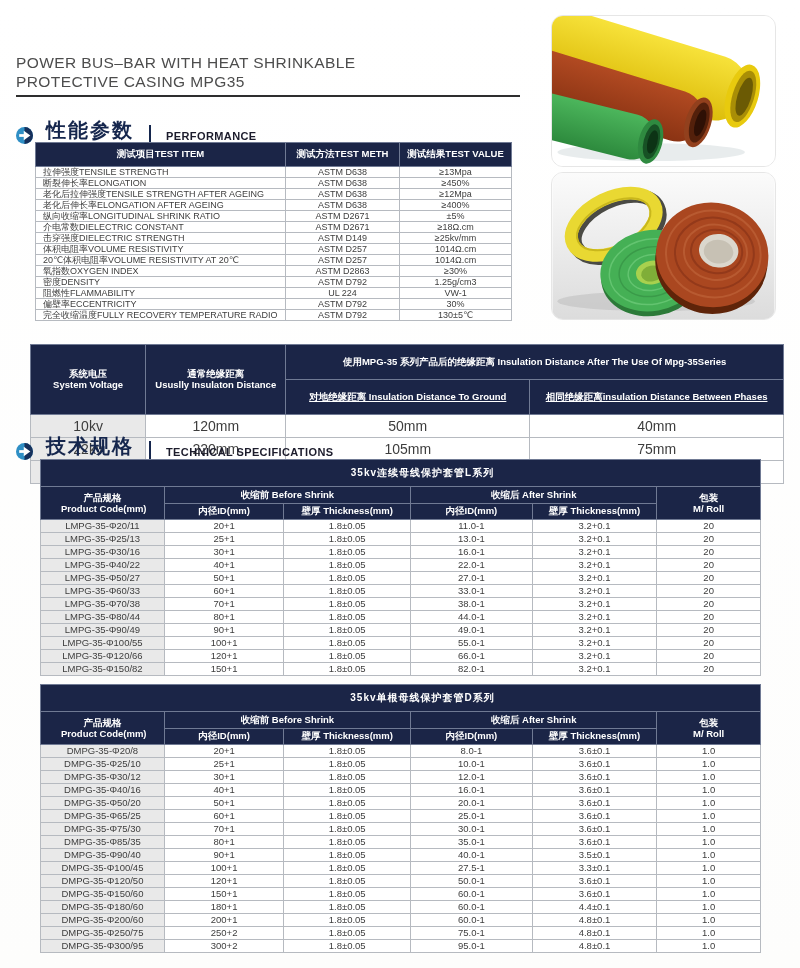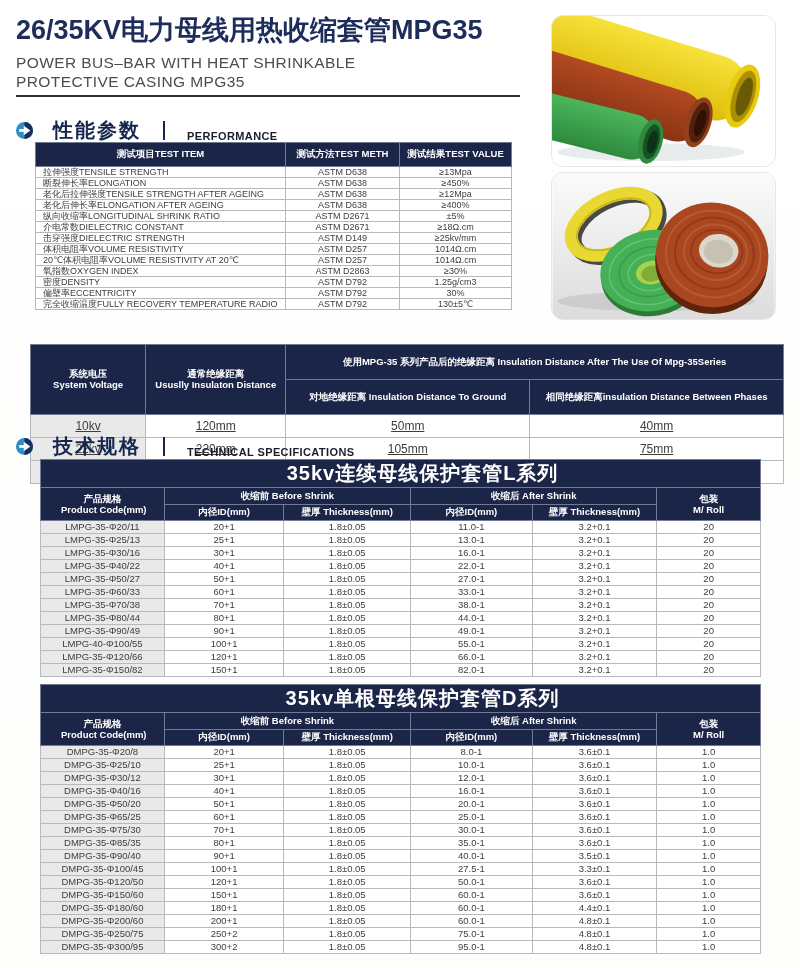--- a/index.html
+++ b/index.html
@@ -15,21 +15,21 @@
     position:absolute; left:16px; top:14px; width:520px;
     font-size:27px; font-weight:bold; color:#1d2c5a; letter-spacing:0px; line-height:1.2;
   }
   .subtitle {
     position:absolute; left:16px; top:53px; width:520px;
     font-size:15.5px; color:#4d4d4d; letter-spacing:.4px; line-height:19px; font-weight:normal;
   }
   .title-rule { position:absolute; left:16px; top:95px; width:504px; height:2px; background:#2e2e2e; }
 
   
-  .section-header { position:absolute; display:flex; align-items:center; gap:20px; }
+  .section-header { position:absolute; display:flex; align-items:flex-end; gap:13px; }
   .section-header.perf  { left:16px; top:117px; }
   .section-header.specs { left:16px; top:433px; }
   .section-icon { width:17px; height:17px; display:inline-block; }
   .section-cn { font-size:20px; font-weight:bold; color:#15264d; letter-spacing:2px; }
   .section-divider { width:2px; height:19px; background:#15264d; margin:0 2px; }
   .section-en { font-size:11px; font-weight:bold; color:#1c1c2c; letter-spacing:.4px; align-self:flex-end; padding-bottom:2px; }
 
   
   table { border-collapse:collapse; table-layout:fixed; }
   th, td { border:1px solid #b6bac0; text-align:center; vertical-align:middle; overflow:hidden; white-space:nowrap; }
@@ -39,46 +39,45 @@
   
   .perf-table { position:absolute; left:35px; top:142px; width:477px; border:1px solid #8d939e; }
   .perf-table thead th { height:24px; font-size:9.5px; }
   .perf-table tbody td { height:11px; font-size:9px; padding:0 3px; line-height:1; }
   .perf-table tbody td:first-child { text-align:left; padding-left:7px; }
 
   
   .voltage-table { position:absolute; left:30px; top:344px; width:754px; border:1px solid #8d939e; }
   .voltage-table thead th { font-size:9.5px; line-height:1.25; padding:11px 2px; }
   .voltage-table thead tr.vrow1 th { height:18px; }
-  .voltage-table thead tr.vrow2 th { height:16px; }
-  .voltage-table tbody td { height:23px; font-size:12px; line-height:1;text-decoration:underline; }
+  .voltage-table thead tr.vrow2 th { height:16px;text-decoration:underline; }
+  .voltage-table tbody td { height:23px; font-size:14px; line-height:1; }
   .voltage-table tbody td:first-child { background:#e9e9e9; }
 
   
   .spec-table { position:absolute; left:40px; width:721px; border:1px solid #8d939e; }
   .spec-table.l-series { top:459px; }
   .spec-table.d-series { top:684px; }
-  .spec-table thead th.table-title { height:27px; font-size:20px; letter-spacing:1px;padding-left:44px; }
+  .spec-table thead th.table-title { height:27px; font-size:10px; letter-spacing:1px;padding-left:44px; }
   .spec-table thead tr.hrow1 th { height:17px; font-size:9.5px; line-height:1.2; padding:1px 20px; }
   .spec-table thead tr.hrow2 th { height:16px; font-size:9.5px; }
   .spec-table tbody td { height:13px; font-size:9.5px; line-height:1; }
   .spec-table tbody td:first-child { background:#e9e9e9; }
 
   
   .photo { position:absolute; left:551px; width:225px; border-radius:12px; border:1px solid #e6e6e6; overflow:hidden; background:#fff; }
   .photo.tubes { top:15px;  height:152px; }
   .photo.rolls { top:172px; height:148px; }
   .photo svg { display:block; width:100%; height:100%; }
 </style>
 </head>
 <body>
 
 <div class="page">
 
-  <h1 class="main-title">26/35KV电力母线用热收缩套管MPG35</h1>
   <div class="subtitle">
     <div>POWER BUS–BAR WITH HEAT SHRINKABLE</div>
     <div>PROTECTIVE CASING MPG35</div>
   </div>
   <div class="title-rule"></div>
 
   <figure class="photo tubes">
     <svg viewBox="0 0 225 152">
       <defs>
         <linearGradient id="gy" x1="0" y1="0" x2="0" y2="1">
@@ -234,20 +233,25 @@
           <td>氧指数OXYGEN INDEX</td>
           <td>ASTM D2863</td>
           <td>≥30%</td>
         </tr>
         <tr>
           <td>密度DENSITY</td>
           <td>ASTM D792</td>
           <td>1.25g/cm3</td>
         </tr>
         <tr>
+          <td>阻燃性FLAMMABILITY</td>
+          <td>UL 224</td>
+          <td>VW-1</td>
+        </tr>
+        <tr>
           <td>偏壁率ECCENTRICITY</td>
           <td>ASTM D792</td>
           <td>30%</td>
         </tr>
         <tr>
           <td>完全收缩温度FULLY RECOVERY TEMPERATURE RADIO</td>
           <td>ASTM D792</td>
           <td>130±5℃</td>
         </tr>
       </tbody>
@@ -412,21 +416,21 @@
         </tr>
         <tr>
           <td>LMPG-35-Φ90/49</td>
           <td>90+1</td>
           <td>1.8±0.05</td>
           <td>49.0-1</td>
           <td>3.2+0.1</td>
           <td>20</td>
         </tr>
         <tr>
-          <td>LMPG-40-Φ100/55</td>
+          <td>LMPG-35-Φ100/55</td>
           <td>100+1</td>
           <td>1.8±0.05</td>
           <td>55.0-1</td>
           <td>3.2+0.1</td>
           <td>20</td>
         </tr>
         <tr>
           <td>LMPG-35-Φ120/66</td>
           <td>120+1</td>
           <td>1.8±0.05</td>

